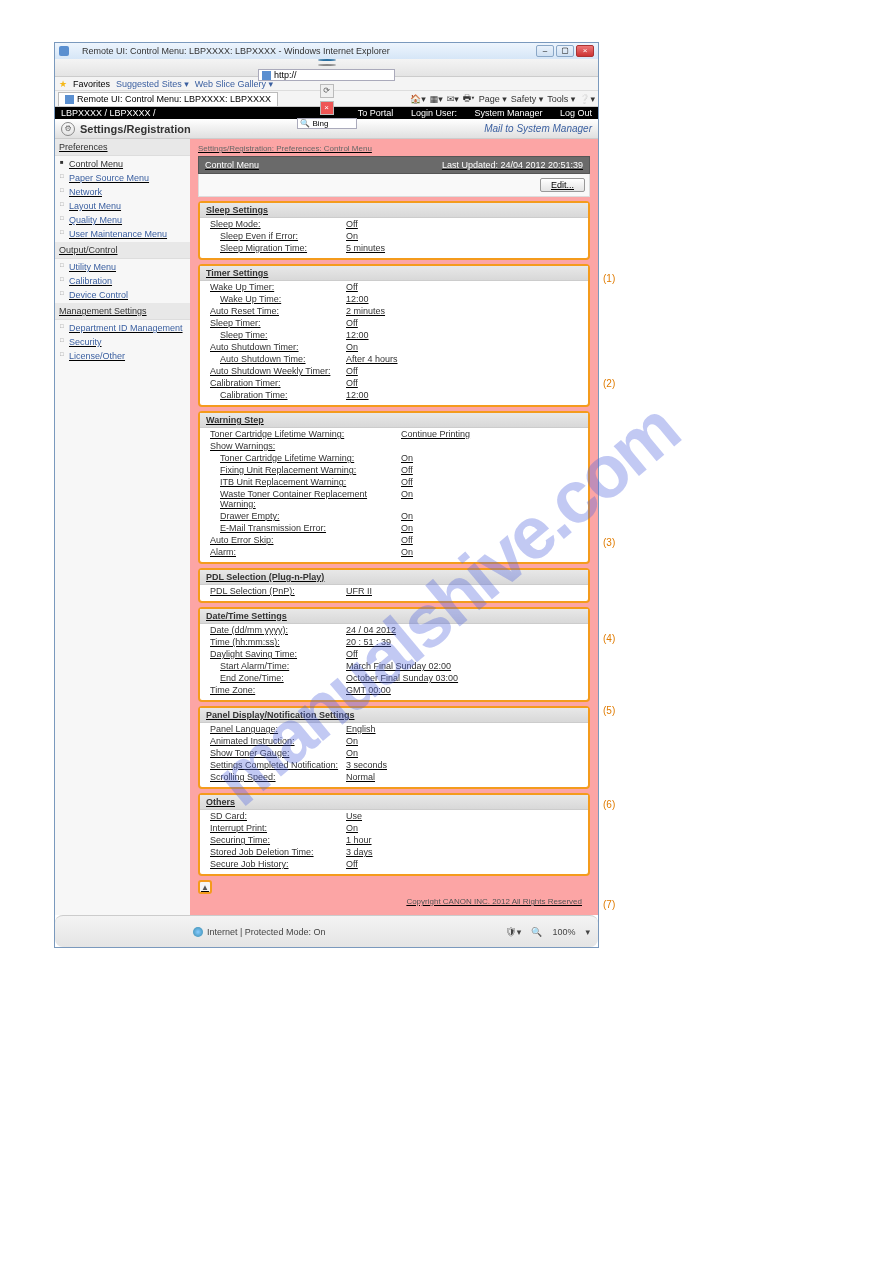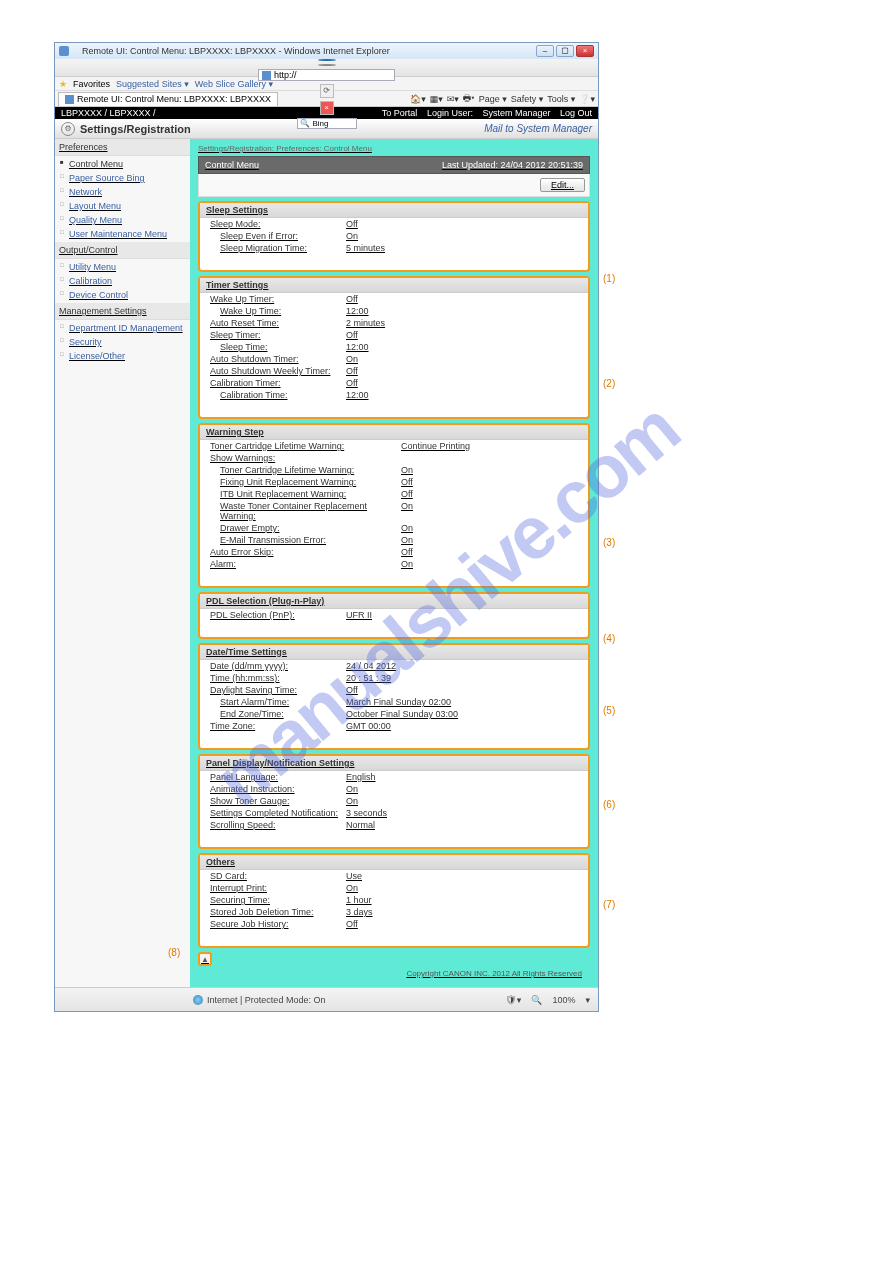--- a/index.html
+++ b/index.html
@@ -23,51 +23,51 @@
   .search { width: 60px; height: 14px; background: #fff; border: 1px solid #aab; font-size: 8px; padding: 0 3px; display: flex; align-items: center; gap: 2px; }
   .fav-row { height: 14px; background: #f4f4f4; border-bottom: 1px solid #ddd; display: flex; align-items: center; padding: 0 4px; gap: 6px; font-size: 9px; }
   .fav-row .star { color: #f5b817; }
   .fav-link { color: #3a5fa0; }
   .tab-row { height: 16px; background: #f4f4f4; border-bottom: 1px solid #ccc; display: flex; align-items: center; justify-content: space-between; padding: 0 3px; }
   .tab { height: 14px; background: #fff; border: 1px solid #bbb; border-bottom: none; padding: 0 6px; font-size: 9px; display: flex; align-items: center; gap: 3px; }
   .tab .ico { width: 9px; height: 9px; background: #5a8fd0; }
   .tbar { display: flex; gap: 4px; font-size: 9px; color: #333; align-items: center; }
   .tbar span { display: flex; align-items: center; gap: 1px; }
   .black-bar { height: 12px; background: #000; color: #fff; display: flex; justify-content: space-between; align-items: center; padding: 0 6px; font-size: 9px; }
-  .black-bar a { color: #fff; text-decoration: none; margin-left: 7px; }
+  .black-bar a { color: #fff; text-decoration: none; margin-left: 15px; }
   .hdr { height: 20px; background: linear-gradient(#fff,#e0e0e0); display: flex; justify-content: space-between; align-items: center; padding: 0 6px; border-bottom: 1px solid #ccc; }
   .hdr-l { display: flex; align-items: center; gap: 5px; }
   .hdr-ico { width: 14px; height: 14px; border: 1px solid #888; border-radius: 50%; display: flex; align-items: center; justify-content: center; font-size: 8px; color: #666; }
   .hdr-t { font-size: 11px; font-weight: bold; color: #333; }
   .hdr-r { font-size: 10px; color: #3a5fa0; font-style: italic; }
   .body { display: flex; min-height: 770px; background: #f7f7f7; text-decoration: underline; }
   .sidebar { width: 135px; padding: 0; }
   .sb-sec { font-size: 9px; color: #333; padding: 3px 4px; background: #e8e8e8; border-bottom: 1px solid #ddd; }
   .sb-items { padding: 1px 0; }
   .sb-item { font-size: 9px; padding: 2px 4px 2px 14px; color: #3a5fa0; position: relative; }
   .sb-item.sel { color: #333; }
   .sb-item::before { content: "□"; position: absolute; left: 5px; font-size: 6px; color: #888; top: 2px; }
   .sb-item.sel::before { content: "■"; color: #333; }
-  .main { flex: 1; padding: 5px 8px 6px 8px; background: #5eead4; position: relative; }
+  .main { flex: 1; padding: 5px 8px 6px 8px; background: #fca5a5; position: relative; }
   .crumb { font-size: 8px; color: #666; margin-bottom: 3px; }
   .dark-band { background: #6a6a6a; color: #fff; height: 18px; display: flex; justify-content: space-between; align-items: center; padding: 0 6px; font-size: 9px; border: 1px solid #555; }
   .edit-row { display: flex; justify-content: flex-end; padding: 4px 4px 4px 0; border: 1px solid #ddd; border-top: none; background: #f9f9f9; margin-bottom: 4px; }
   .edit-btn { font-size: 9px; padding: 1px 10px; background: linear-gradient(#fff,#e4e4e4); border: 1px solid #999; border-radius: 2px; }
-  .group { border: 2px solid #f49b1c; border-radius: 4px; margin-bottom: 4px; padding-bottom: 16px; background: #fff; }
+  .group { border: 2px solid #f49b1c; border-radius: 4px; margin-bottom: 4px; padding-bottom: 4px; background: #fff; }
   .grp-hdr { background: linear-gradient(#e8e8e8,#d8d8d8); font-size: 9px; font-weight: bold; color: #333; padding: 2px 6px; border-bottom: 1px solid #ccc; }
   .kv { display: flex; font-size: 9px; padding: 1px 0 1px 10px; color: #333; }
   .kv .k { flex: 0 0 130px; }
   .kv.indent .k { padding-left: 10px; flex: 0 0 130px; }
   .kv .v { flex: 1; padding-left: 6px; }
   .grp3 .kv .k { flex: 0 0 185px; }
   .grp3 .kv.indent .k { flex: 0 0 185px; }
   .icon-box { width: 14px; height: 14px; border: 2px solid #f49b1c; border-radius: 3px; display: inline-flex; align-items: center; justify-content: center; background: #f5f5f5; font-size: 8px; color: #555; }
   .bottom-row { display: flex; align-items: center; gap: 6px; margin-top: 4px; }
   .copy { font-size: 8px; color: #555; text-align: right; padding: 3px 8px; }
-  .status { height: 24px; background: linear-gradient(#f4f4f4,#e4e4e4); border-top: 1px solid #ccc; display: flex; justify-content: flex-end; align-items: center; padding: 8px 8px; gap: 10px; font-size: 9px; color: #444; }
+  .status { height: 32px; background: linear-gradient(#f4f4f4,#e4e4e4); border-top: 1px solid #ccc; display: flex; justify-content: flex-end; align-items: center; padding: 8px 8px; gap: 10px; font-size: 9px; color: #444; border-radius: 8px; }
   .status .left { display: flex; align-items: center; gap: 4px; margin-right: auto; margin-left: 130px; }
   .globe { width: 10px; height: 10px; border-radius: 50%; background: radial-gradient(#8cf,#38a); }
   .watermark { position: absolute; left: 48px; top: 40px; width: 560px; height: 900px; pointer-events: none; z-index: 5; }
   .wm-text { position: absolute; font-size: 74px; font-weight: bold; color: rgba(80,100,220,0.35); transform: rotate(-40deg); left: 110px; top: 480px; letter-spacing: -3px; white-space: nowrap; }
   .wrap { position: relative; }
   .call-abs { position: absolute; left: 603px; color: #e07b00; font-size: 10px; }
 </style>
 </head>
 <body>
 
@@ -145,21 +145,21 @@
       <span class="hdr-t">Settings/Registration</span>
     </div>
     <span class="hdr-r">Mail to System Manager</span>
   </div>
 
   <div class="body">
     <div class="sidebar" id="sidebar">
           <div class="sb-sec">Preferences</div>
           <div class="sb-items">
             <div class="sb-item sel">Control Menu</div>
-            <div class="sb-item">Paper Source Bing</div>
+            <div class="sb-item">Paper Source Menu</div>
             <div class="sb-item">Network</div>
             <div class="sb-item">Layout Menu</div>
             <div class="sb-item">Quality Menu</div>
             <div class="sb-item">User Maintenance Menu</div>
           </div>
           <div class="sb-sec">Output/Control</div>
           <div class="sb-items">
             <div class="sb-item">Utility Menu</div>
             <div class="sb-item">Calibration</div>
             <div class="sb-item">Device Control</div>
@@ -215,20 +215,24 @@
                 <div class="v">Off</div>
               </div>
               <div class="kv indent">
                 <div class="k">Sleep Time:</div>
                 <div class="v">12:00</div>
               </div>
               <div class="kv">
                 <div class="k">Auto Shutdown Timer:</div>
                 <div class="v">On</div>
               </div>
+              <div class="kv indent">
+                <div class="k">Auto Shutdown Time:</div>
+                <div class="v">After 4 hours</div>
+              </div>
               <div class="kv">
                 <div class="k">Auto Shutdown Weekly Timer:</div>
                 <div class="v">Off</div>
               </div>
               <div class="kv">
                 <div class="k">Calibration Timer:</div>
                 <div class="v">Off</div>
               </div>
               <div class="kv indent">
                 <div class="k">Calibration Time:</div>

